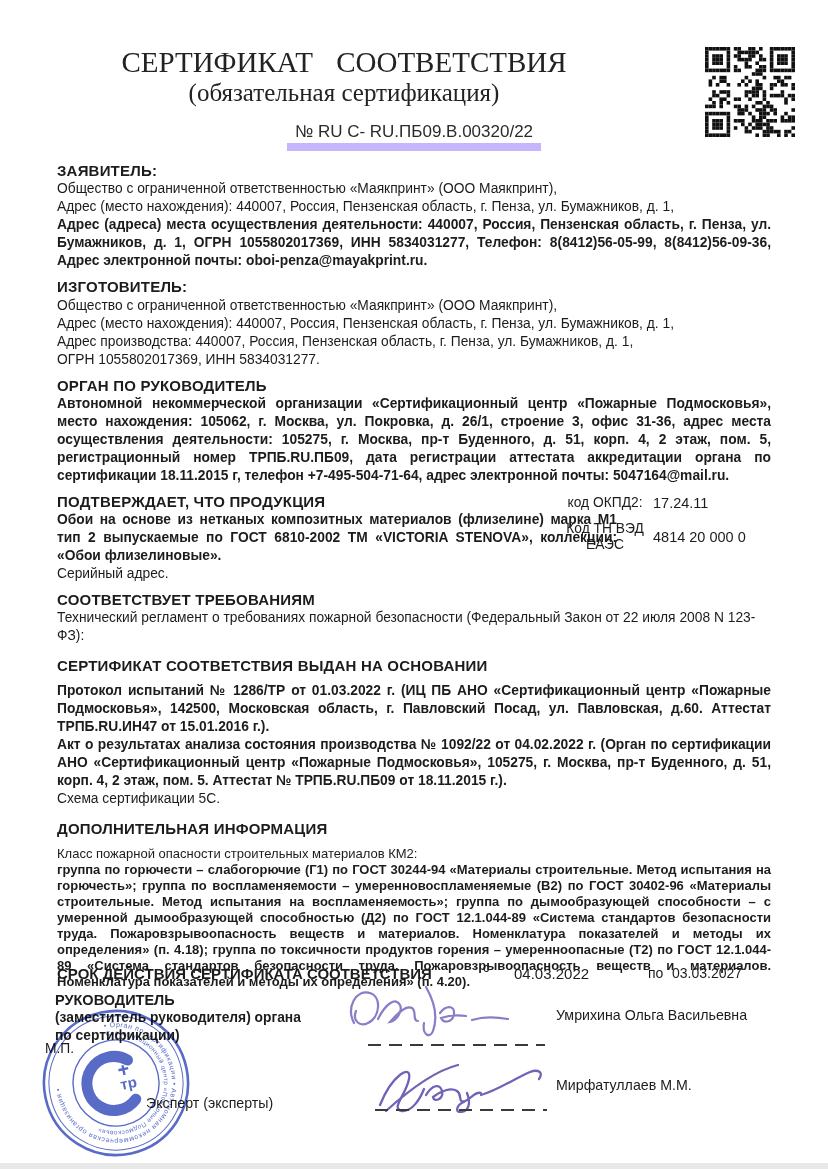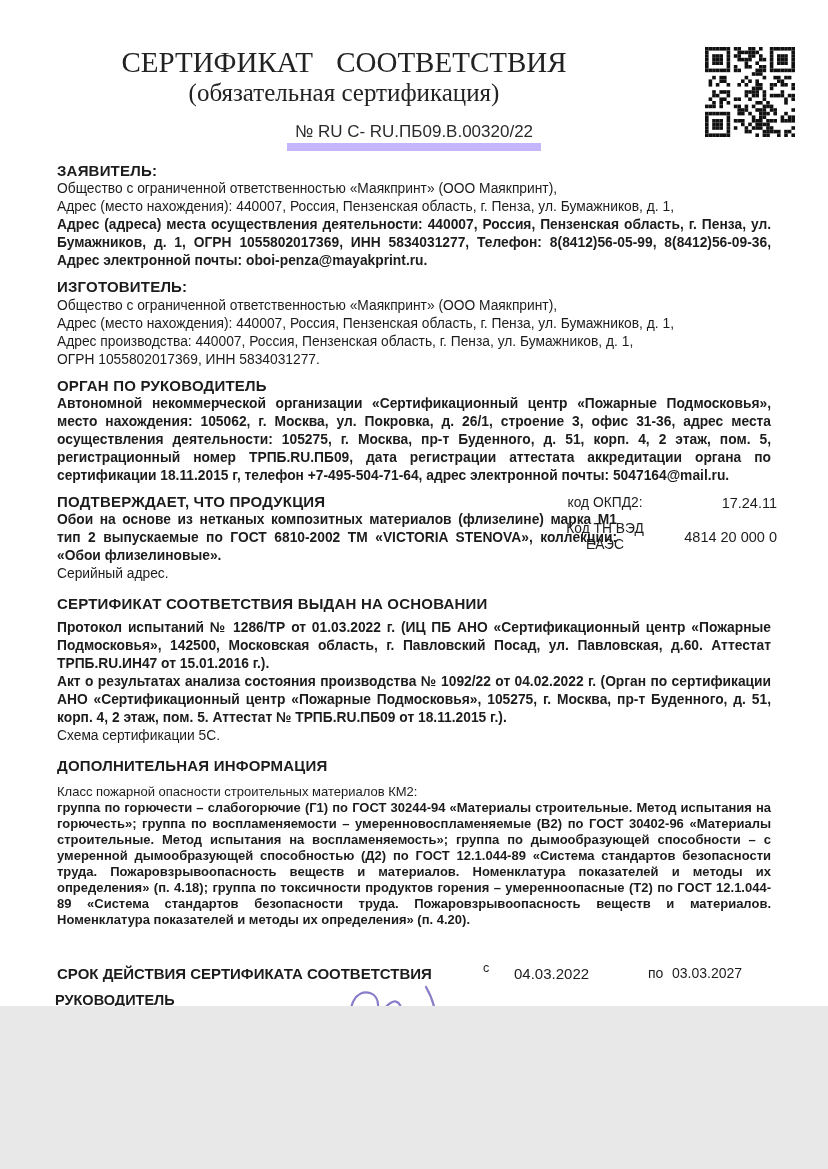--- a/index.html
+++ b/index.html
@@ -1,16 +1,16 @@
 <!DOCTYPE html>
 <html><head>
 <meta charset="utf-8">
 <style>
   html,body{margin:0;padding:0;background:#e8e8e8;}
-  .page{position:relative;width:828px;height:1006px;background:#ffffff;overflow:hidden;
+  .page{position:relative;width:828px;height:1163px;background:#ffffff;overflow:hidden;
         font-family:"Liberation Sans", sans-serif;color:#1c1c1c;margin:0 auto;}
   .content{position:absolute;left:57px;right:57px;top:0;}
 
   
   .hdr{margin-top:46px;text-align:center;padding-right:140px;}
   .title{font-family:"Liberation Serif", serif;font-size:29px;line-height:32px;word-spacing:16px;color:#222;}
   .subtitle{font-family:"Liberation Serif", serif;font-size:25px;line-height:30px;color:#222;}
   .numwrap{text-align:center;margin-top:14px;height:24px;}
   .cert-num{display:inline-block;font-size:17px;color:#2a2a2a;border-bottom:8px solid #c4b5fd;padding:0 8px 1px 8px;}
 
@@ -22,21 +22,21 @@
   .just{text-align:justify;font-weight:bold;}
   .gap6{height:6px;} .gap8{height:8px;}
   .mt12{margin-top:12px;}
 
   
   .product{position:relative;}
   .prod-text{width:560px;}
   .codes{position:absolute;right:-6px;top:2px;width:220px;}
   .code-row{display:flex;align-items:center;margin-bottom:10px;}
   .code-label{width:96px;text-align:center;font-size:13.8px;line-height:16px;}
-  .code-value{flex:1;text-align:right;font-size:14.5px;}
+  .code-value{flex:1;text-align:left;font-size:14.5px;}
 
   
   .footer{position:absolute;left:0;top:955px;width:828px;height:214px;}
   .validity{position:absolute;left:0;top:8px;width:828px;height:22px;padding-left:20px;}
   .v-heading{position:absolute;left:57px;top:2px;font-weight:bold;font-size:15px;}
   .v-c{position:absolute;left:483px;top:-2px;font-size:12.5px;}
   .v-from{position:absolute;left:514px;top:2px;font-size:15px;}
   .v-po{position:absolute;left:648px;top:2px;font-size:14px;}
   .v-to{position:absolute;left:672px;top:2px;font-size:14px;}
 
@@ -389,20 +389,24 @@
           <div class="code-label">код ОКПД2:</div>
           <div class="code-value">17.24.11</div>
         </div>
         <div class="code-row">
           <div class="code-label">Код ТН ВЭД ЕАЭС</div>
           <div class="code-value">4814 20 000 0</div>
         </div>
       </div>
     </div>
 
+    <div class="sec">
+      <div class="h">СООТВЕТСТВУЕТ ТРЕБОВАНИЯМ</div>
+      <div class="bl">Технический регламент о требованиях пожарной безопасности (Федеральный Закон от 22 июля 2008 N 123-ФЗ):</div>
+    </div>
 
     <div class="sec mt12">
       <div class="h">СЕРТИФИКАТ СООТВЕТСТВИЯ ВЫДАН НА ОСНОВАНИИ</div>
       <div class="gap6"></div>
       <div class="bl just">Протокол испытаний № 1286/ТР от 01.03.2022 г. (ИЦ ПБ АНО «Сертификационный центр «Пожарные Подмосковья», 142500, Московская область, г. Павловский Посад, ул. Павловская, д.60. Аттестат ТРПБ.RU.ИН47 от 15.01.2016 г.).</div>
       <div class="bl just">Акт о результатах анализа состояния производства № 1092/22 от 04.02.2022 г. (Орган по сертификации АНО «Сертификационный центр «Пожарные Подмосковья», 105275, г. Москва, пр-т Буденного, д. 51, корп. 4, 2 этаж, пом. 5. Аттестат № ТРПБ.RU.ПБ09 от 18.11.2015 г.).</div>
       <div class="bl">Схема сертификации 5С.</div>
     </div>
 
     <div class="sec mt12">

